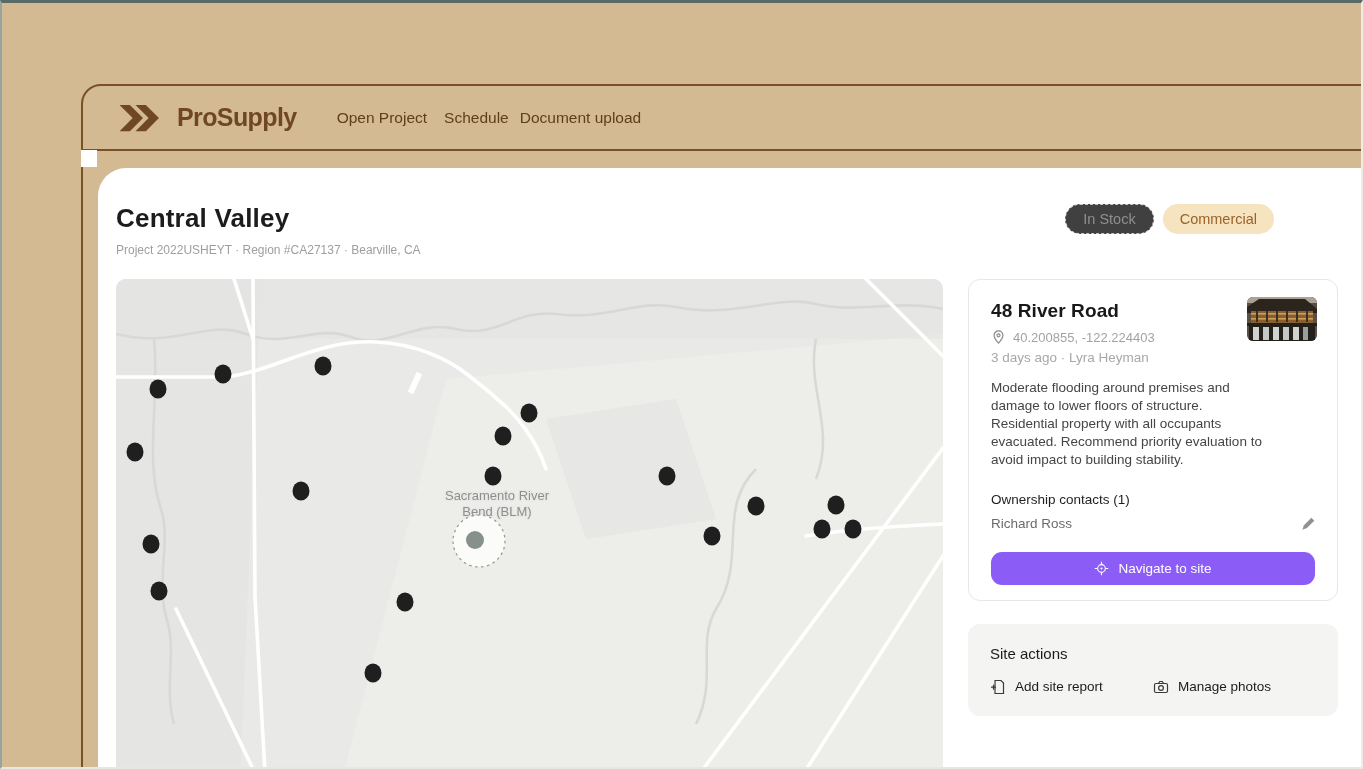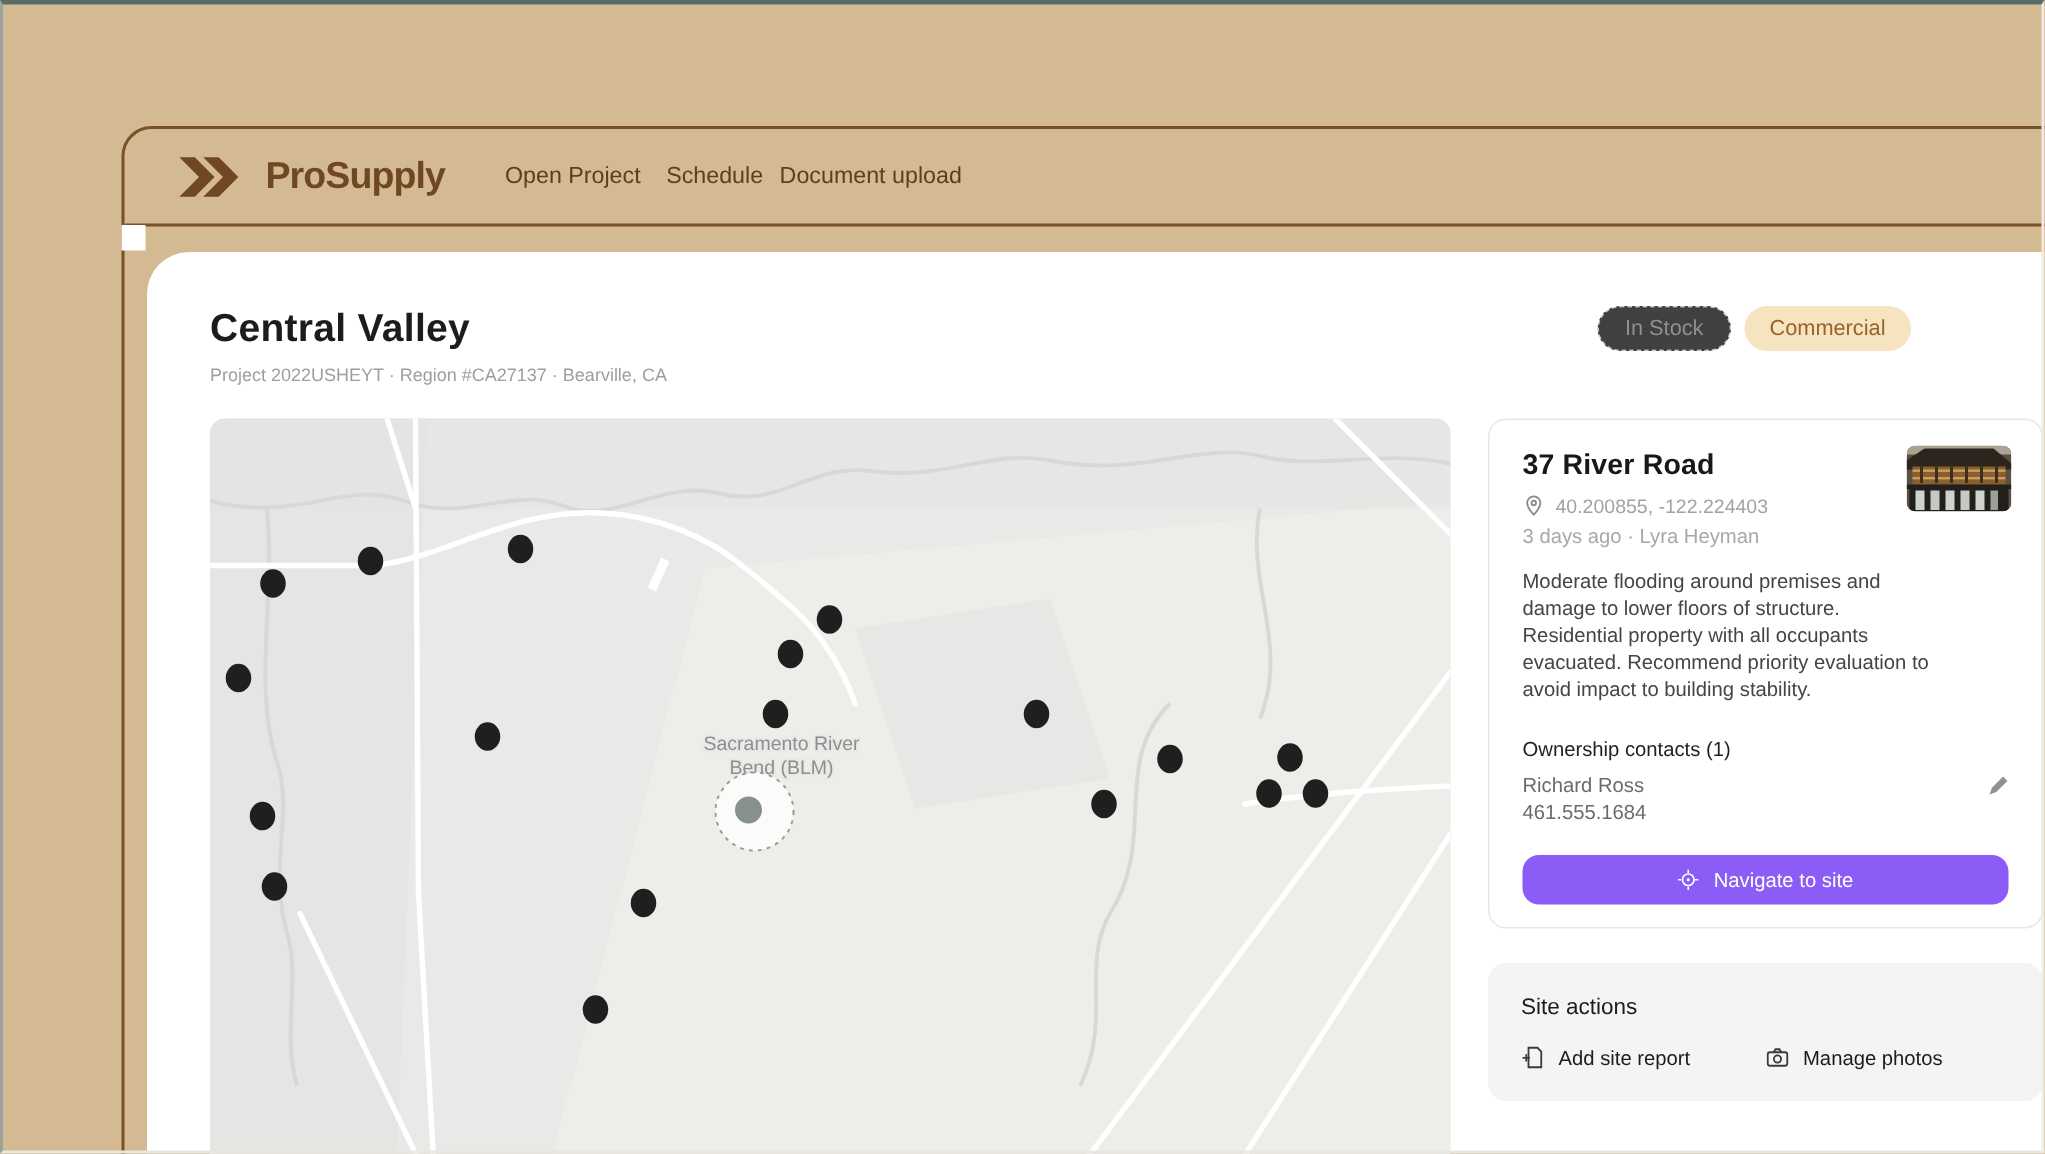--- a/index.html
+++ b/index.html
@@ -16,21 +16,21 @@
   .frame{position:absolute;left:81px;top:84px;width:1322px;height:1000px;
     border:2px solid #7a5126;border-radius:20px 0 0 0;box-sizing:border-box;}
   .frame-header{height:63px;border-bottom:2px solid #7a5126;display:flex;align-items:center;padding-left:36px;}
   .brand{display:flex;align-items:center;gap:10px;}
   .brand-text{font-size:25px;font-weight:700;letter-spacing:-0.6px;color:#6f4823;}
   .nav{display:flex;align-items:center;margin-left:40px;gap:11px;}
   .nav-item{font-size:15.5px;color:#5d3e1f;cursor:pointer;}
   .notch{position:absolute;left:81px;top:150px;width:16px;height:17px;background:#ffffff;z-index:5;}
   
   .content{position:absolute;left:98px;top:168px;width:1265px;height:601px;background:#ffffff;
-    border-top-left-radius:28px;box-sizing:border-box;padding:35px 0 0 42px;z-index:2;}
+    border-top-left-radius:28px;box-sizing:border-box;padding:35px 0 0 18px;z-index:2;}
   .title-row{display:flex;align-items:center;}
   .page-title{font-size:26px;font-weight:600;color:#1c1c1c;letter-spacing:0.2px;}
   .badges{margin-left:auto;margin-right:89px;display:flex;gap:9px;}
   .badge{height:30px;display:flex;align-items:center;padding:0 17px;border-radius:16px;font-size:14.5px;box-sizing:border-box;}
   .badge-neutral{background:#404040;color:#8f8f8f;border:1px dashed #c9c9c7;}
   .badge-tan{background:#f6e3c0;color:#9a6328;}
   .subtitle{margin-top:9px;font-size:12px;color:#9e9e9e;}
   .main-row{display:flex;margin-top:22px;}
   
   .map-box{width:827px;height:560px;border-radius:10px;overflow:hidden;background:#e9e9e7;flex:none;}
@@ -147,21 +147,21 @@
             <ellipse cx="706" cy="250" rx="8.5" ry="9.5" fill="#1f1f1f"></ellipse>
             <ellipse cx="737" cy="250" rx="8.5" ry="9.5" fill="#1f1f1f"></ellipse>
             <ellipse cx="596" cy="257" rx="8.5" ry="9.5" fill="#1f1f1f"></ellipse>
           </g>
       </svg>
     </div>
 
     <div class="right-col">
 
       <div class="site-card">
-        <div class="site-title">37 River Road</div>
+        <div class="site-title">48 River Road</div>
         <div class="coord-row">
           <span style="display:flex;">
             <svg width="15" height="16" viewBox="0 0 16 16" fill="none" stroke="#8a8a8a" stroke-width="1.3">
               <path d="M8 1.5c-2.6 0-4.7 2.1-4.7 4.7 0 3.5 4.7 8.3 4.7 8.3s4.7-4.8 4.7-8.3C12.7 3.6 10.6 1.5 8 1.5z"></path>
               <circle cx="8" cy="6.2" r="1.6"></circle>
             </svg>
           </span>
           <span>40.200855, -122.224403</span>
         </div>
 
@@ -193,21 +193,20 @@
             </g>
           </svg>
         </div>
 
         <div class="meta">3 days ago · Lyra Heyman</div>
         <div class="report-body">Moderate flooding around premises and damage to lower floors of structure. Residential property with all occupants evacuated. Recommend priority evaluation to avoid impact to building stability.</div>
 
         <div class="contacts-head">Ownership contacts (1)</div>
         <div class="contact-block">
           <div>Richard Ross</div>
-          <div>461.555.1684</div>
           <span class="edit-btn">
             <svg width="18" height="18" viewBox="0 0 16 16">
               <path d="M3 13l1.4-4L11 2.4 13.6 5 7 11.6 3 13z" fill="#919191"></path>
             </svg>
           </span>
         </div>
 
         <button class="navigate-btn">
           <span style="display:flex;">
             <svg width="15" height="15" viewBox="0 0 16 16" fill="none" stroke="#ffffff" stroke-width="1.2">

